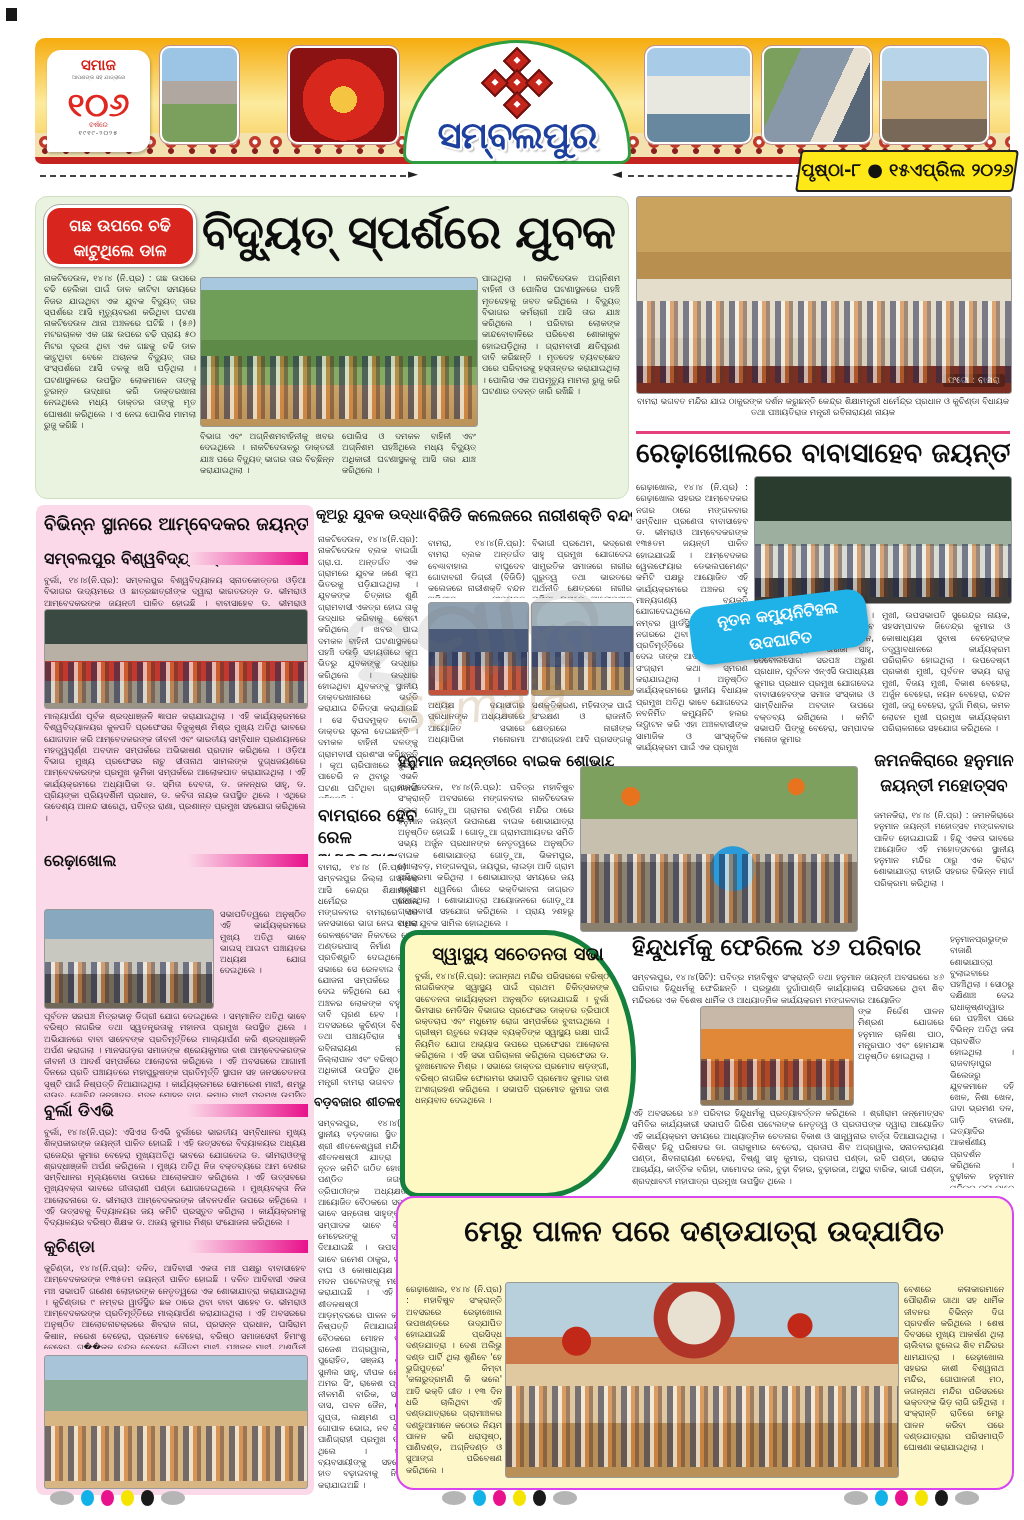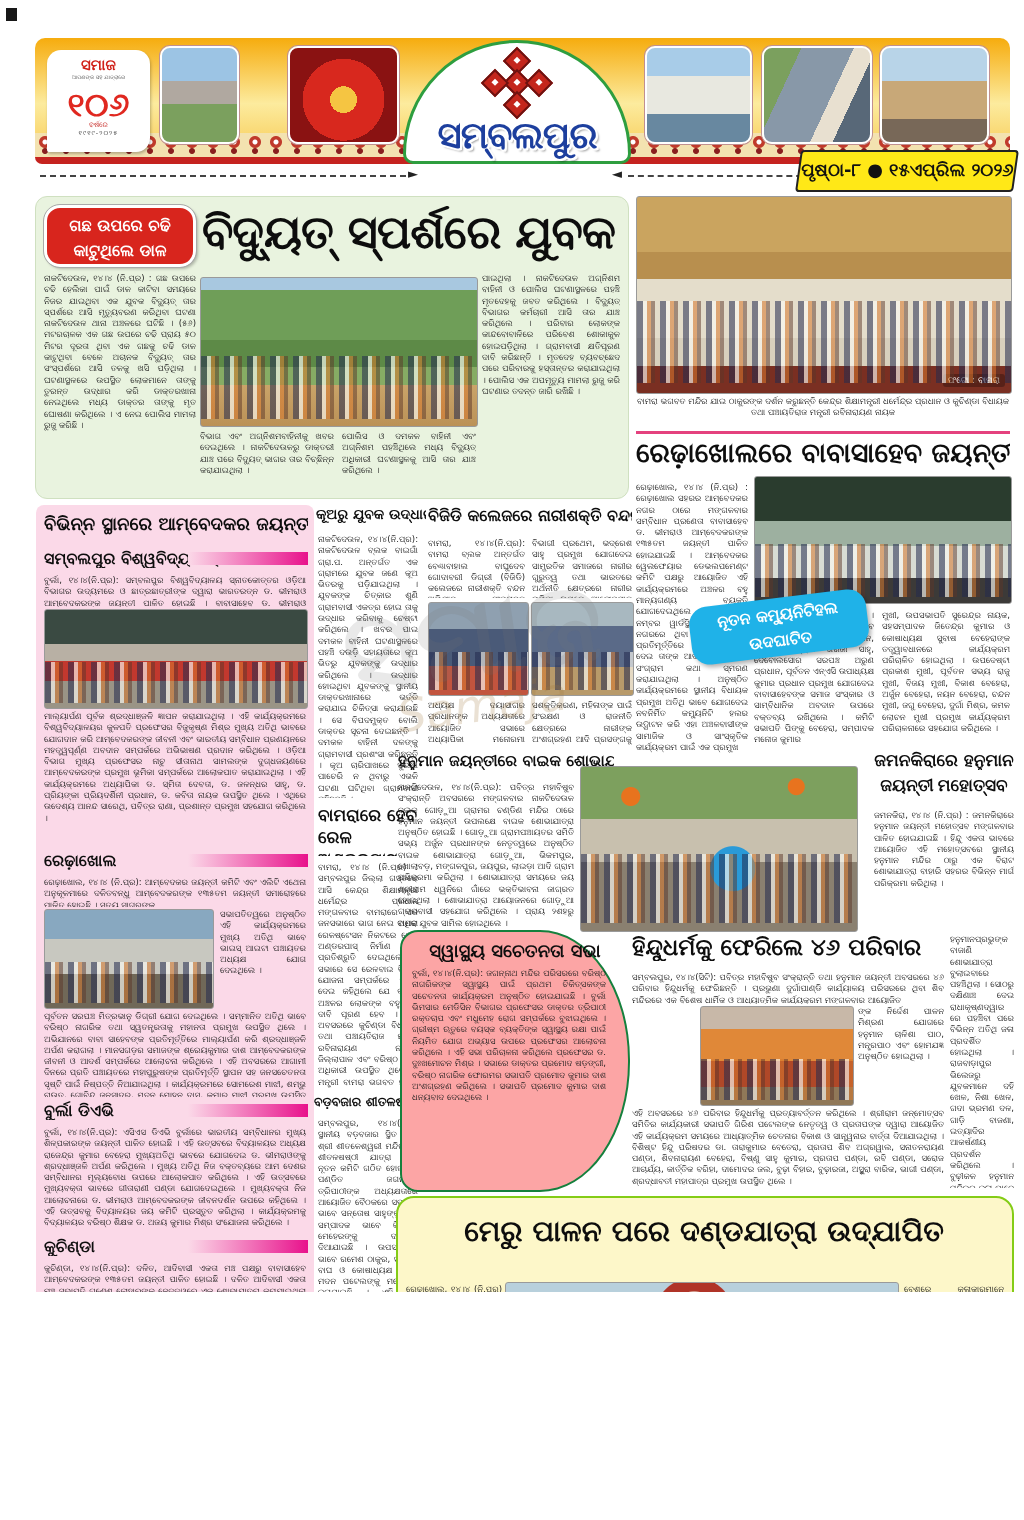--- a/index.html
+++ b/index.html
@@ -1,16 +1,16 @@
 <!DOCTYPE html>
 <html><head>
 <meta charset="utf-8">
 <style>
   html,body{margin:0;padding:0;background:#fff;}
-  .page{position:relative;width:1024px;height:1292px;background:#fff;overflow:hidden;
+  .page{position:relative;width:1024px;height:1520px;background:#fff;overflow:hidden;
         font-family:"DejaVu Sans","Liberation Sans",sans-serif;color:#1b1b1b;}
   .abs{position:absolute;}
   .bt{font-size:8.5px;line-height:1.33;text-align:justify;overflow:hidden;color:#1c1c1c;word-break:break-word;}
   .hl{font-weight:bold;color:#0d0d0d;overflow:hidden;}
   .ph{position:absolute;border:1px solid #9a9a9a;border-radius:3px;overflow:hidden;}
   .crowd::after{content:"";position:absolute;left:0;right:0;bottom:5%;height:42%;
      background:repeating-linear-gradient(90deg,rgba(35,42,78,.55) 0 6px,rgba(252,250,242,.65) 6px 10px,rgba(215,120,45,.55) 10px 14px,rgba(92,54,40,.5) 14px 18px,rgba(255,255,255,0) 18px 23px);}
   
   .banner{position:absolute;left:35px;top:38px;width:975px;height:126px;border-radius:10px;
      background:linear-gradient(180deg,#f6ac0e 0%,#fceb9e 52%,#f7c64a 100%);}
@@ -35,23 +35,23 @@
   .datepill span{display:inline-block;transform:skewX(8deg);}
   
   .mainbox{position:absolute;left:35px;top:196px;width:592px;height:301px;background:#e9f3df;border:1px solid #cfe0c0;border-radius:12px;}
   .kicker{position:absolute;left:8px;top:8px;width:152px;height:62px;background:#d8251d;border:3px solid #fff;outline:1px solid #aaa;
      border-radius:16px;color:#fff;font-weight:bold;font-size:16px;text-align:center;line-height:1.55;padding-top:6px;box-sizing:border-box;box-shadow:2px 2px 3px rgba(0,0,0,.25);}
   .pinkcol{position:absolute;left:36px;top:505px;width:278px;height:990px;background:#fbd9e8;border-radius:8px;}
   .pbar{position:absolute;height:13px;width:120px;background:linear-gradient(90deg,#fbd9e8,#e8128c);}
   .sticker{position:absolute;left:690px;top:598px;width:178px;height:58px;background:#1fb2e8;border-radius:18px;
      transform:rotate(-7deg);color:#fff;font-weight:bold;font-size:16px;text-align:center;line-height:1.6;padding-top:4px;
      box-sizing:border-box;z-index:4;box-shadow:2px 3px 4px rgba(0,0,0,.3);}
-  .healthbox{position:absolute;left:400px;top:930px;width:226px;height:258px;background:#fca5a5;border:2px solid #15803d;
+  .healthbox{position:absolute;left:400px;top:930px;width:226px;height:258px;background:#fef9c3;border:5px solid #15803d;
      border-radius:18px 90px 90px 18px / 18px 130px 130px 18px;}
-  .yellowbox{position:absolute;left:396px;top:1196px;width:614px;height:290px;background:#fdf7c9;border:2px solid #84cc16;border-radius:18px;}
+  .yellowbox{position:absolute;left:396px;top:1196px;width:614px;height:290px;background:#fdf7c9;border:2px solid #d946ef;border-radius:18px;}
   .wm{position:absolute;left:260px;top:580px;width:440px;height:220px;transform:rotate(-8deg);z-index:5;pointer-events:none;text-align:center;}
   .wm .w1{font-size:112px;font-weight:bold;color:rgba(120,120,120,.16);line-height:1;}
   .wm .w2{font-size:46px;font-style:italic;color:rgba(160,120,60,.22);margin-top:-14px;}
   .dotg{position:absolute;top:1490px;display:flex;align-items:center;gap:7px;}
   .dg{width:24px;height:14px;border-radius:50%;background:#b5b5b5;}
   .dc{width:13px;height:16px;border-radius:50%;}
   .phtag{position:absolute;right:6px;bottom:6px;color:#fff;font-size:9px;background:rgba(0,0,0,.28);padding:1px 5px;border-radius:3px;}
   .arrow{position:absolute;font-size:13px;color:#222;top:166px;}
 </style>
 </head>
@@ -128,21 +128,20 @@
   <div class="pinkcol">
     <div class="hl abs" style="left:8px;top:8px;width:264px;font-size:18px;white-space:nowrap;">ବିଭିନ୍ନ ସ୍ଥାନରେ ଆମ୍ବେଦକର ଜୟନ୍ତୀ</div>
     <div class="hl abs" style="left:8px;top:44px;font-size:16px;">ସମ୍ବଲପୁର ବିଶ୍ୱବିଦ୍ୟାଳୟ</div>
     <div class="pbar abs" style="left:152px;top:47px;"></div>
     <div class="bt abs" style="left:8px;top:70px;width:262px;height:32px;">ବୁର୍ଲା, ୧୪।୪(ନି.ପ୍ର): ସମ୍ବଲପୁର ବିଶ୍ୱବିଦ୍ୟାଳୟ ସ୍ନାତକୋତ୍ତର ଓଡ଼ିଆ ବିଭାଗର ଉଦ୍ୟମରେ ଓ ଛାତ୍ରଛାତ୍ରୀଙ୍କ ଦ୍ୱାରା ଭାରତରତ୍ନ ଡ. ଭୀମରାଓ ଆମ୍ବେଦକରଙ୍କ ଜୟନ୍ତୀ ପାଳିତ ହୋଇଛି । ବାବାସାହେବ ଡ. ଭୀମରାଓ ଆମ୍ବେଦକରଙ୍କ ଫଟୋଚିତ୍ରରେ</div>
     <div class="ph crowd" style="left:8px;top:104px;width:262px;height:98px;background:linear-gradient(180deg,#3a4a42 0 35%,#b8b0a4 35% 52%,#c2382e 52% 72%,#9a9486 72%);"></div>
     <div class="bt abs" style="left:8px;top:206px;width:262px;height:136px;">ମାଲ୍ୟାର୍ପଣ ପୂର୍ବକ ଶ୍ରଦ୍ଧାଞ୍ଜଳି ଜ୍ଞାପନ କରାଯାଇଥିଲା । ଏହି କାର୍ଯ୍ୟକ୍ରମରେ ବିଶ୍ୱବିଦ୍ୟାଳୟର କୁଳପତି ପ୍ରଫେସର ବିଜୁକୃଷ୍ଣ ମିଶ୍ର ମୁଖ୍ୟ ଅତିଥି ଭାବରେ ଯୋଗଦାନ କରି ଆମ୍ବେଦକରଙ୍କ ଜୀବନୀ ଏବଂ ଭାରତୀୟ ସମ୍ବିଧାନ ପ୍ରଣୟନରେ ମହତ୍ତ୍ୱପୂର୍ଣ୍ଣ ଅବଦାନ ସମ୍ପର୍କରେ ଅଭିଭାଷଣ ପ୍ରଦାନ କରିଥିଲେ । ଓଡ଼ିଆ ବିଭାଗ ମୁଖ୍ୟ ପ୍ରଫେସର ନାଚୁ ସୀତାନାଥ ସାମଲଙ୍କ ଦୁଗ୍ଧଜୟଣରେ ଆମ୍ବେଦକରଙ୍କ ପ୍ରମୁଖ ଭୂମିକା ସମ୍ପର୍କରେ ଆଲୋକପାତ କରାଯାଇଥିଲା । ଏହି କାର୍ଯ୍ୟକ୍ରମରେ ଅଧ୍ୟାପିକା ଡ. ସ୍ମିତା ଦେବତା, ଡ. ଜଳନ୍ଧର ସାହୁ, ଡ. ପ୍ରିୟଙ୍କା ପ୍ରିୟଦର୍ଶିନୀ ପ୍ରଧାନ, ଡ. କବିତା ନାୟକ ଉପସ୍ଥିତ ଥିଲେ । ଏଥିରେ ଉଦେଶ୍ୟ ଆନନ୍ଦ ସାରେଥି, ପବିତ୍ର ରାଣା, ପ୍ରଶାନ୍ତ ପ୍ରମୁଖ ସହଯୋଗ କରିଥିଲେ ।</div>
 
     <div class="hl abs" style="left:8px;top:346px;font-size:16px;">ରେଢ଼ାଖୋଲ</div>
     <div class="pbar abs" style="left:152px;top:349px;"></div>
-    <div class="bt abs" style="left:8px;top:372px;width:262px;height:30px;">ରେଢ଼ାଖୋଲ, ୧୪।୪ (ନି.ପ୍ର): ଆମ୍ବେଦକର ଜୟନ୍ତୀ କମିଟି ଏବଂ ଏଲିଟି ଏଥେନା ଅନୁକୂଳମାରେ ଦଳିତବନ୍ଧୁ ଆମ୍ବେଦକରଙ୍କ ୧୩୫ତମ ଜୟନ୍ତୀ ସମାରୋହରେ ପାଳିତ ହୋଇଛି । ସତ୍ୟ ସାଗରଙ୍କ</div>
     <div class="ph crowd" style="left:8px;top:404px;width:168px;height:98px;background:linear-gradient(180deg,#88a8c0 0 30%,#c8c8c0 30% 65%,#706858 65%);"></div>
     <div class="bt abs" style="left:184px;top:404px;width:86px;height:98px;">ସଭାପତିତ୍ୱରେ ଅନୁଷ୍ଠିତ ଏହି କାର୍ଯ୍ୟକ୍ରମରେ ମୁଖ୍ୟ ଅତିଥି ଭାବେ ଭାଇସ୍ ଆଇଟା ପଞ୍ଚାୟତର ଅଧ୍ୟକ୍ଷ ଯୋଗ ଦେଇଥିଲେ ।</div>
     <div class="bt abs" style="left:8px;top:506px;width:262px;height:86px;">ପୂର୍ବତନ ସରପଞ୍ଚ ମିତ୍ରଭାନୁ ଡିଗ୍ରୀ ଯୋଗ ଦେଇଥିଲେ । ସମ୍ମାନିତ ଅତିଥି ଭାବେ ବରିଷ୍ଠ ନାଗରିକ ତଥା ସ୍ୱତନ୍ତ୍ରତାକୁ ମହାନତା ପ୍ରମୁଖ ଉପସ୍ଥିତ ଥିଲେ । ଅଭିଯାନରେ ବାବା ସାହେବଙ୍କ ପ୍ରତିମୂର୍ତ୍ତିରେ ମାଲ୍ୟାର୍ପଣ କରି ଶ୍ରଦ୍ଧାଞ୍ଜଳି ଅର୍ପଣ କରାଗଲା । ମାନସଗଡ଼ର ସମାଜଙ୍କ ଶ୍ରେୟକୁମାର ଦାଶ ଆମ୍ବେଦକରଙ୍କ ଜୀବନୀ ଓ ଆଦର୍ଶ ସମ୍ପର୍କରେ ଆଲୋଚନା କରିଥିଲେ । ଏହି ଅବସରରେ ଆଗାମୀ ଦିନରେ ପ୍ରତି ପଞ୍ଚାୟତରେ ମହାପୁରୁଷଙ୍କ ପ୍ରତିମୂର୍ତ୍ତି ସ୍ଥାପନ ସହ ଜନସଚେତନତା ସୃଷ୍ଟି ପାଇଁ ନିଷ୍ପତ୍ତି ନିଆଯାଇଥିଲା । କାର୍ଯ୍ୟକ୍ରମରେ ସୋମରେଶ ମାଝୀ, ଶମ୍ଭୁ ରାଉତ, ଗୋବିନ୍ଦ ଜନସାଦର, ମଦନ ମୋହନ ଦାସ, କୁମାର ମାଝୀ ପ୍ରମୁଖ ଉପସ୍ଥିତ ଥିଲେ । ସରୋଜ କୁମାର ସାହୁ ଧନ୍ୟବାଦ ଅର୍ପଣ କରିଥିଲେ ।</div>
 
     <div class="hl abs" style="left:8px;top:596px;font-size:16px;">ବୁର୍ଲା ଡିଏଭି</div>
     <div class="pbar abs" style="left:152px;top:599px;"></div>
     <div class="bt abs" style="left:8px;top:622px;width:262px;height:106px;">ବୁର୍ଲା, ୧୪।୪(ନି.ପ୍ର): ଏସିଏସ ଡିଏଭି ବୁର୍ଲାରେ ଭାରତୀୟ ସମ୍ବିଧାନର ମୁଖ୍ୟ ଶିଳ୍ପକାରଙ୍କ ଜୟନ୍ତୀ ପାଳିତ ହୋଇଛି । ଏହି ଉତ୍ସବରେ ବିଦ୍ୟାଳୟର ଅଧ୍ୟକ୍ଷ ରାଜେନ୍ଦ୍ର କୁମାର ବେହେରା ମୁଖ୍ୟଅତିଥି ଭାବରେ ଯୋଗଦେଇ ଡ. ଭୀମରାଓଙ୍କୁ ଶ୍ରଦ୍ଧାଞ୍ଜଳି ଅର୍ପଣ କରିଥିଲେ । ମୁଖ୍ୟ ଅତିଥି ନିଜ ବକ୍ତବ୍ୟରେ ଆମ ଦେଶର ସମ୍ବିଧାନର ମୂଲ୍ୟବୋଧ ଉପରେ ଆଲୋକପାତ କରିଥିଲେ । ଏହି ଉତ୍ସବରେ ମୁଖ୍ୟବକ୍ତା ଭାବରେ ଗୀତାରାଣୀ ପଣ୍ଡା ଯୋଗଦେଇଥିଲେ । ମୁଖ୍ୟବକ୍ତା ନିଜ ଆଲୋଚନାରେ ଡ. ଭୀମରାଓ ଆମ୍ବେଦକରଙ୍କ ଜୀବନଦର୍ଶନ ଉପରେ କହିଥିଲେ । ଏହି ଉତ୍ସବକୁ ବିଦ୍ୟାଳୟର ଜୟ କମିଟି ପ୍ରସ୍ତୁତ କରିଥିଲା । କାର୍ଯ୍ୟକ୍ରମକୁ ବିଦ୍ୟାଳୟର ବରିଷ୍ଠ ଶିକ୍ଷକ ଡ. ଅଜୟ କୁମାର ମିଶ୍ର ସଂଯୋଜନା କରିଥିଲେ ।</div>
 
     <div class="hl abs" style="left:8px;top:732px;font-size:16px;">କୁଚିଣ୍ଡା</div>
     <div class="pbar abs" style="left:152px;top:735px;"></div>

